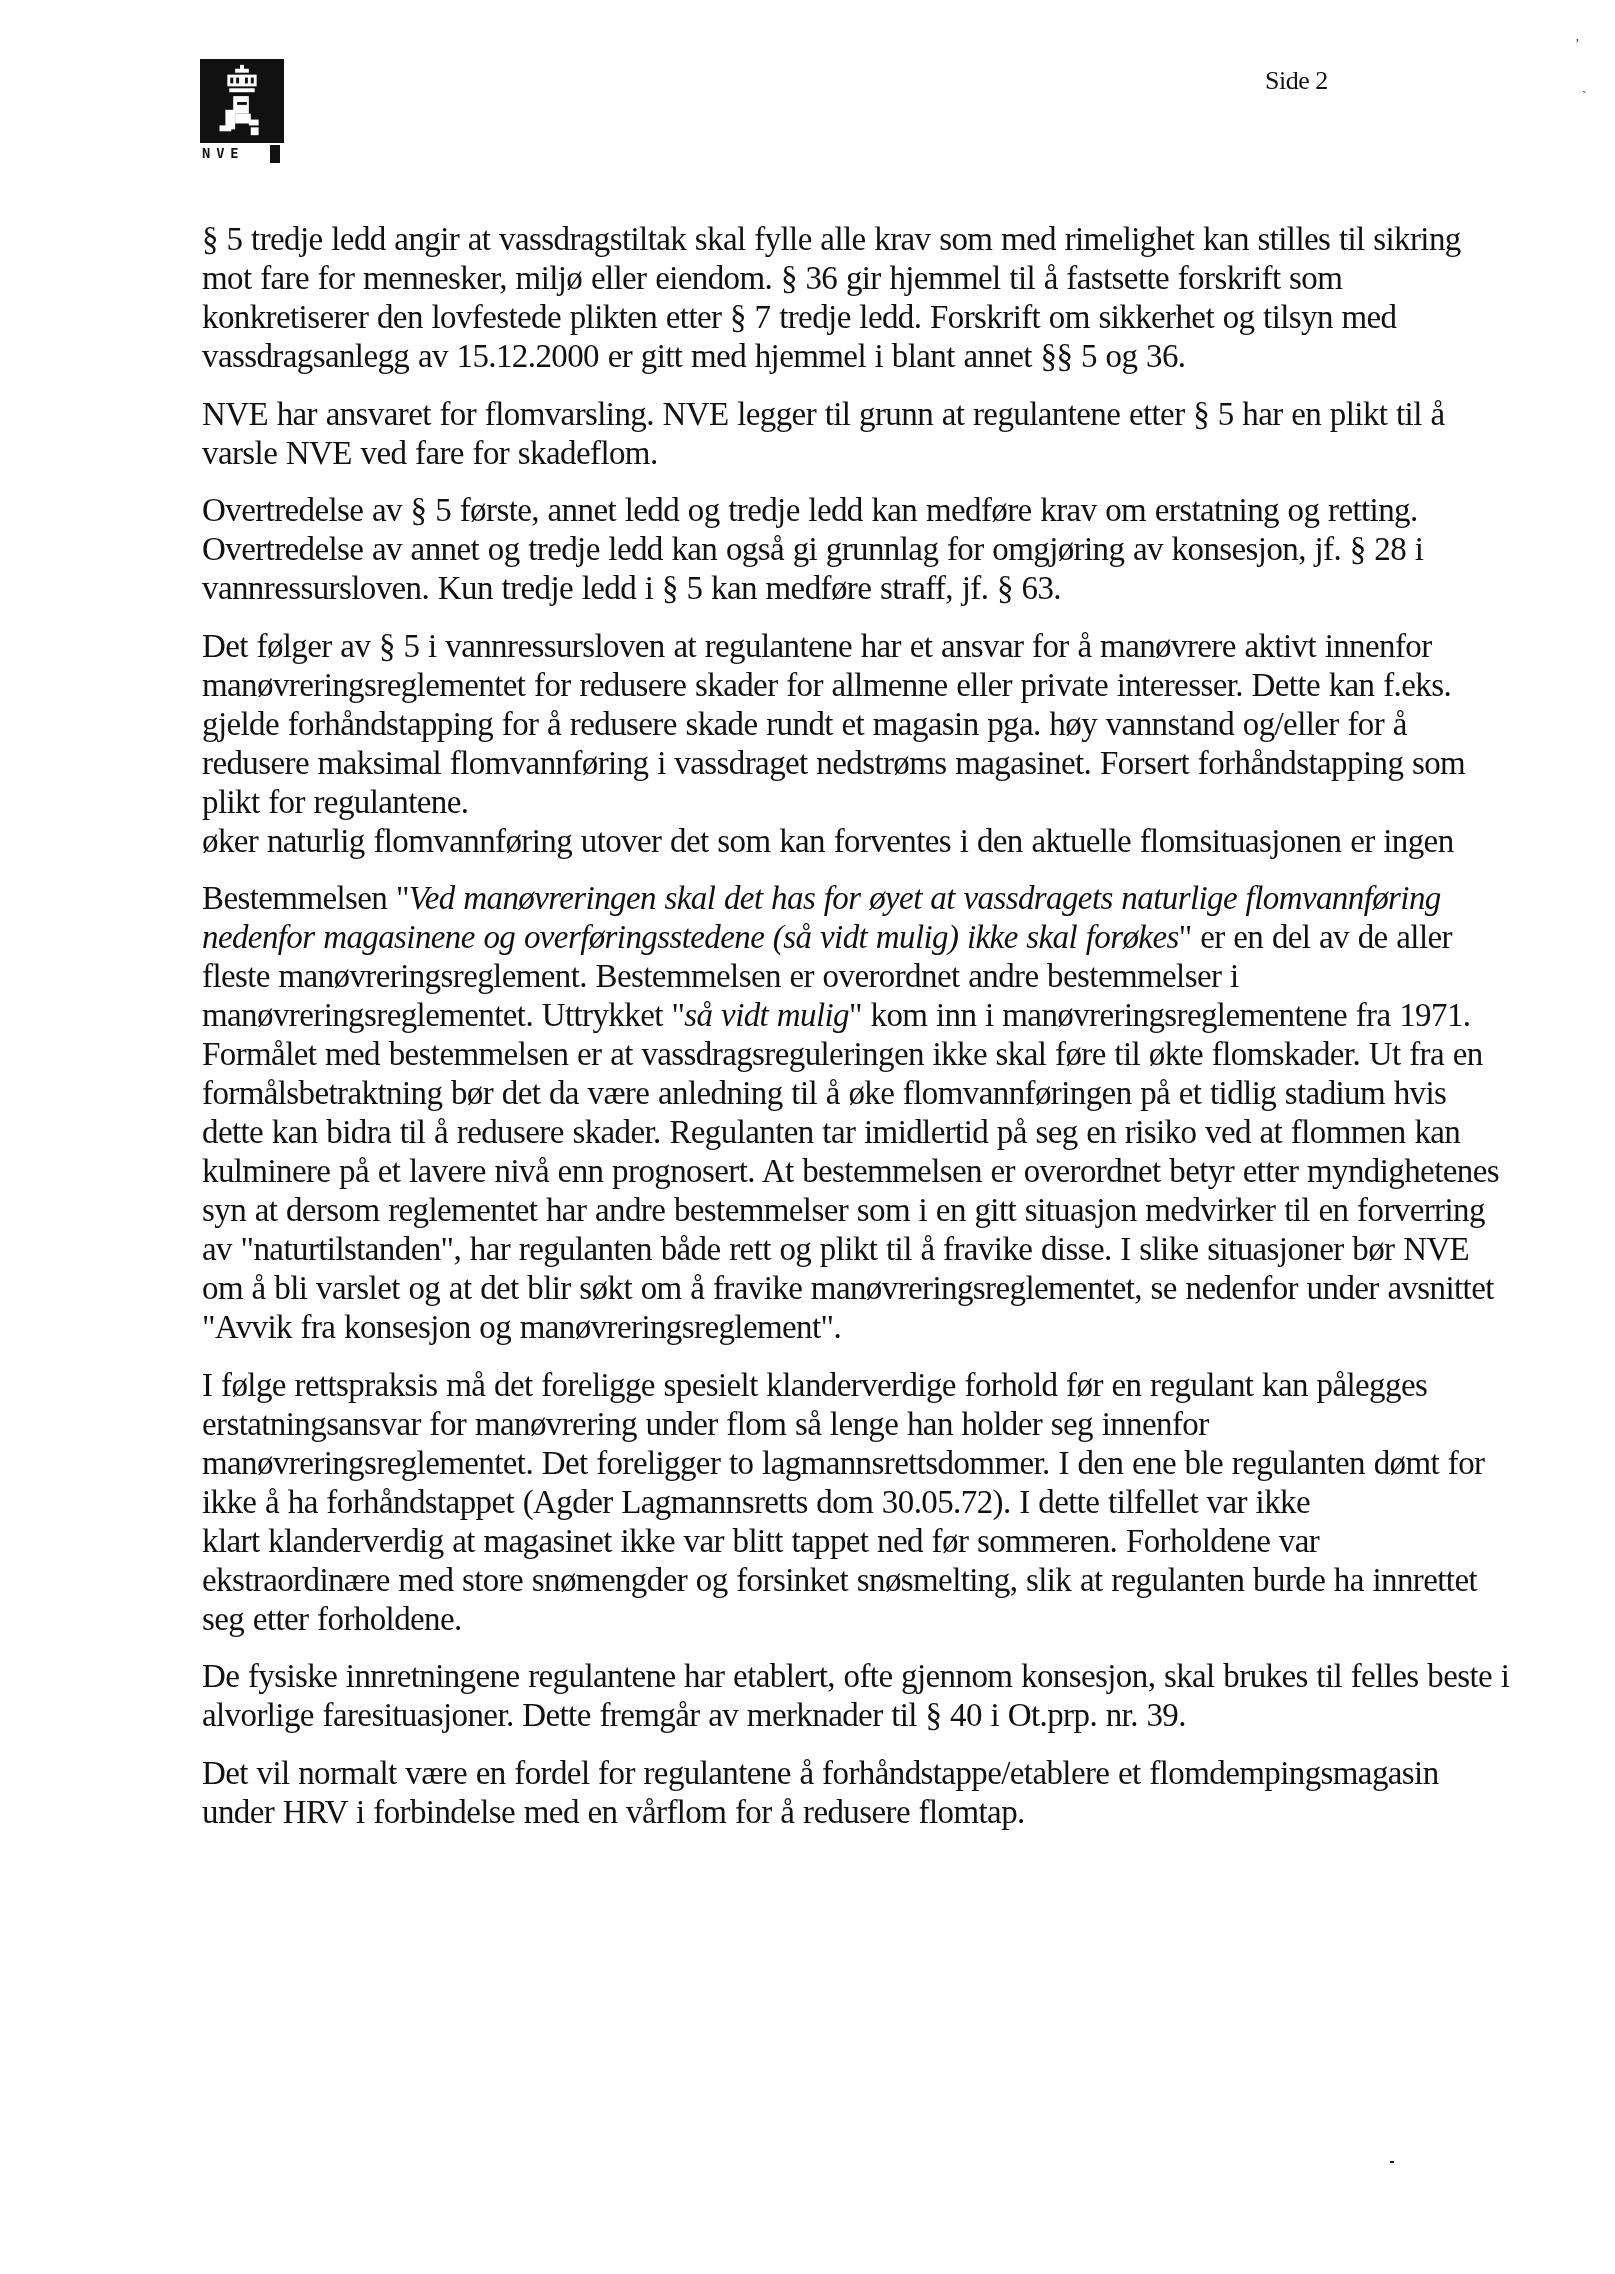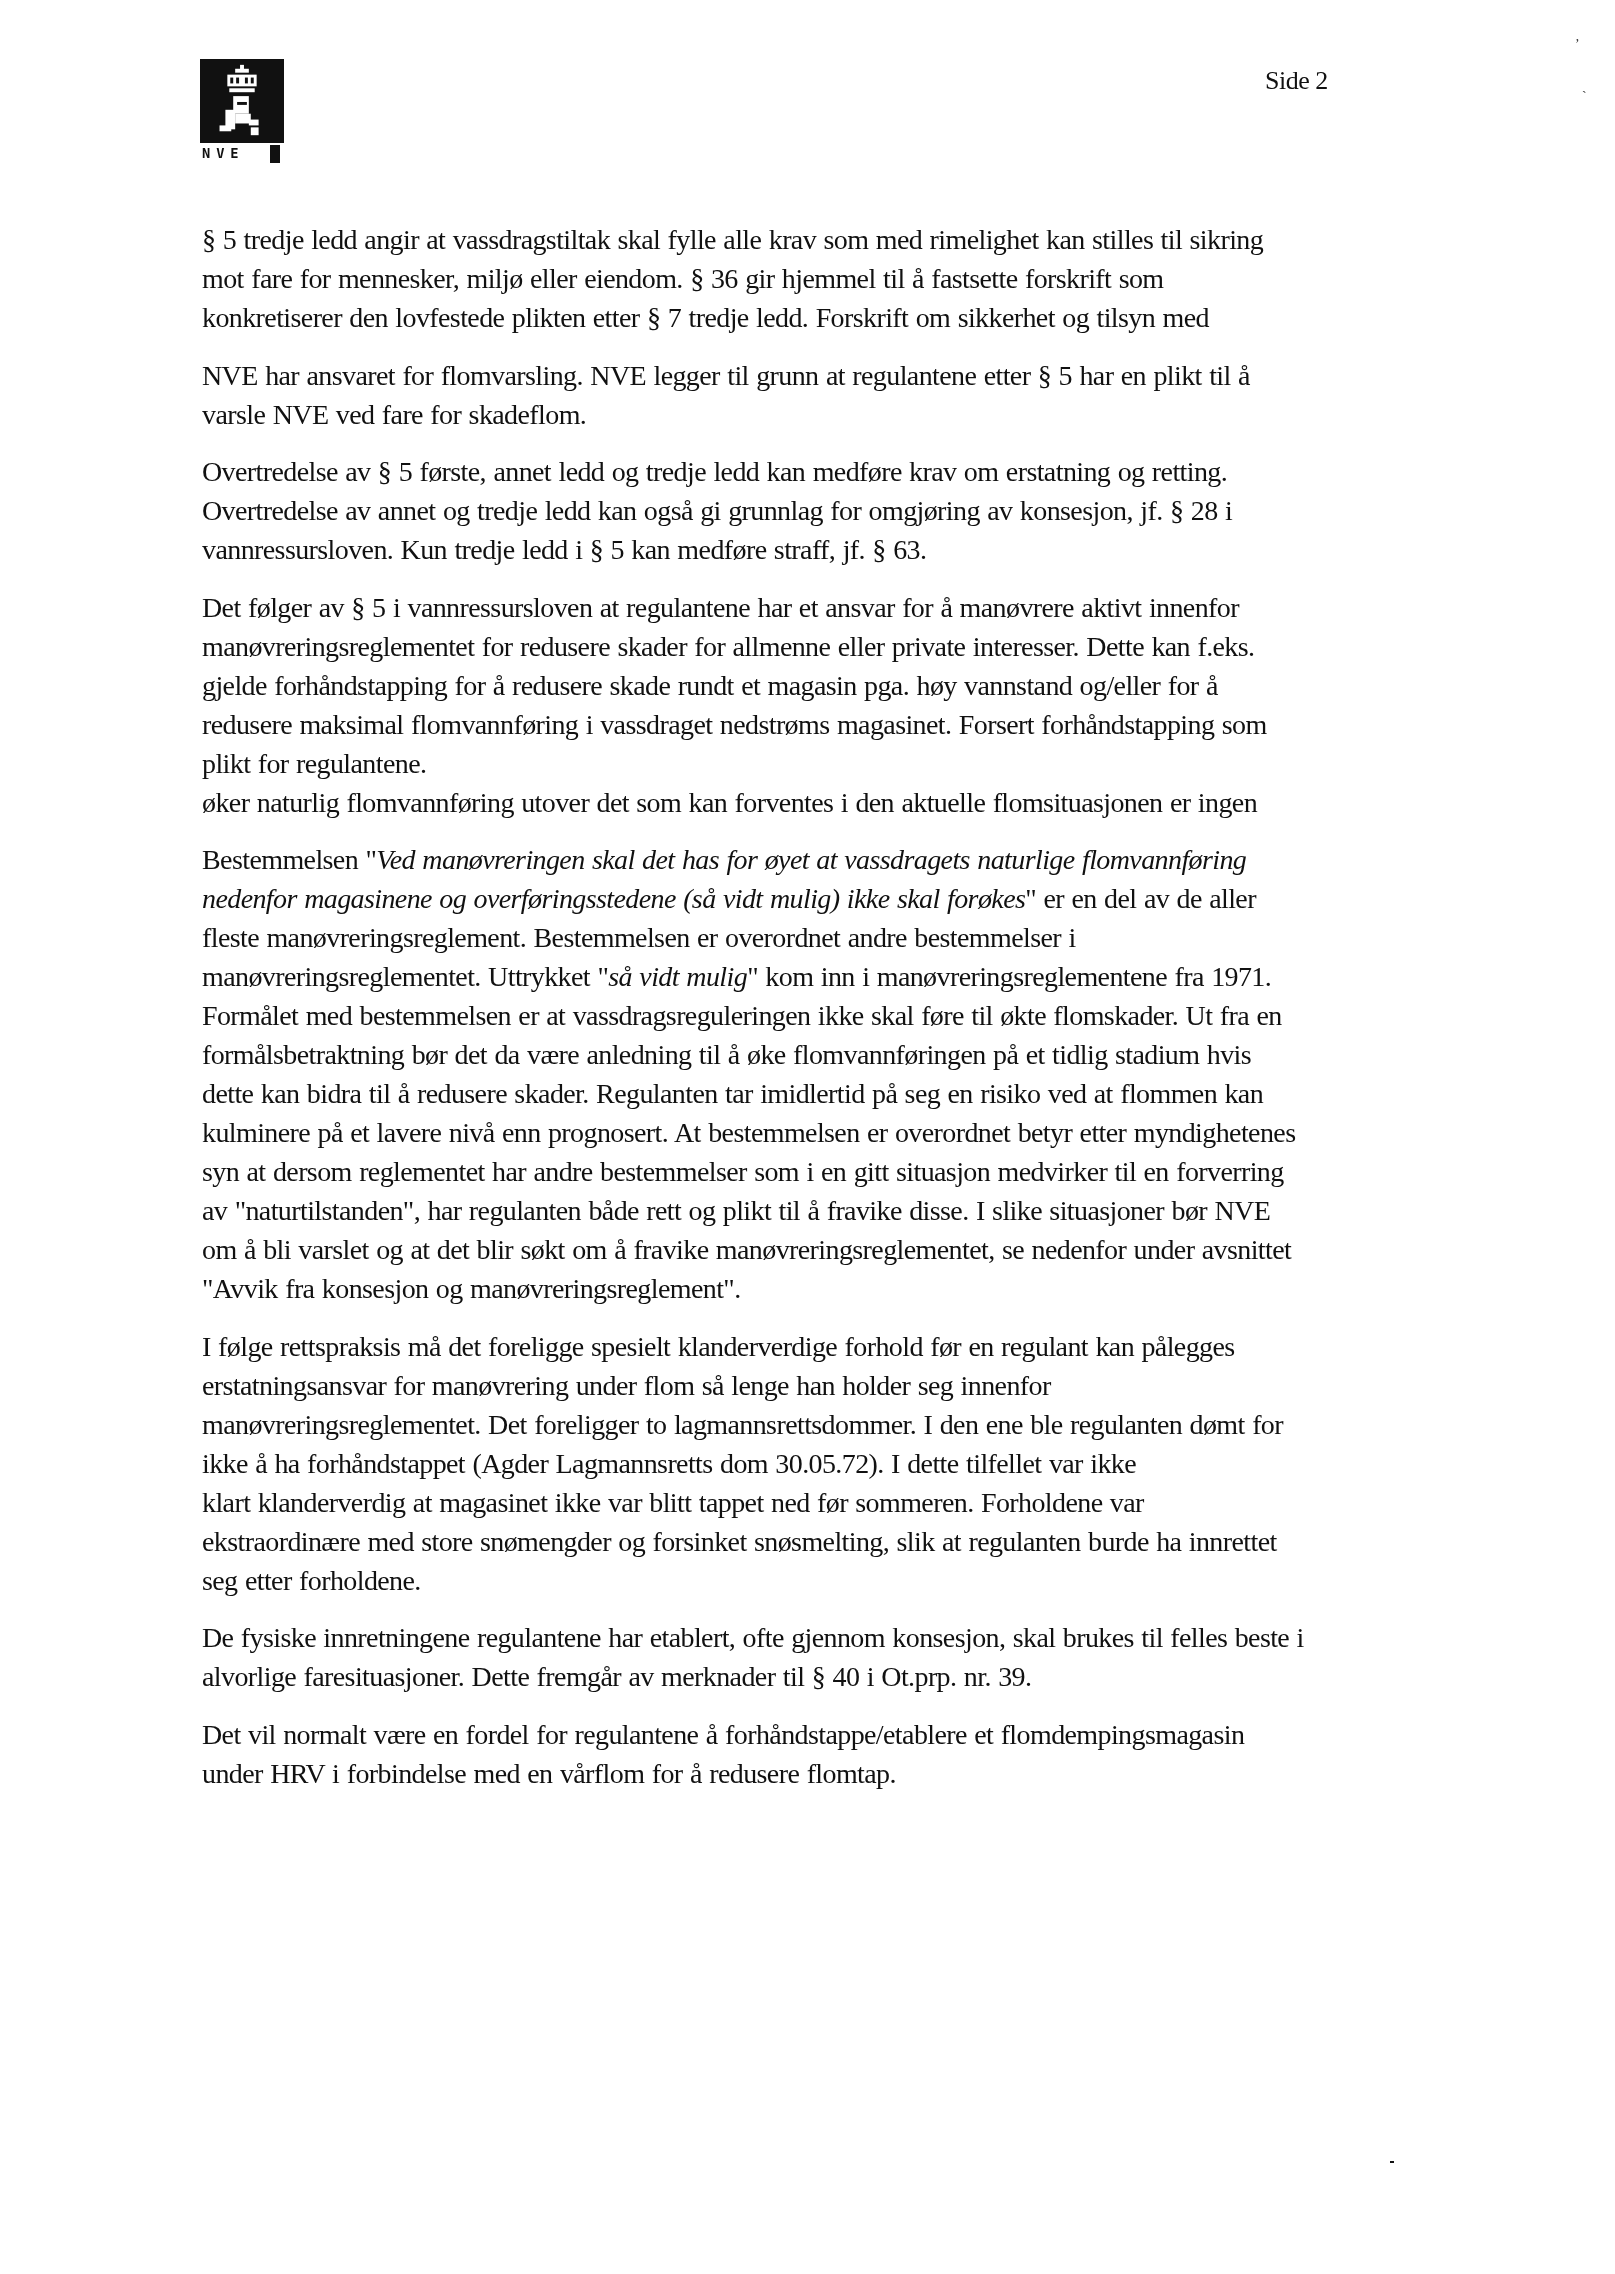--- a/index.html
+++ b/index.html
@@ -6,21 +6,21 @@
   body { width:1616px; height:2274px; position:relative; overflow:hidden;
          font-family:"Liberation Serif","DejaVu Serif",serif; color:#111; }
   .logo { position:absolute; left:200px; top:59px; width:98px; height:107px; }
   .logo .block { position:absolute; left:0; top:0; width:84px; height:84px; background:#111; }
   .logo .nve { position:absolute; left:2px; top:86px; font-family:"DejaVu Sans Mono",monospace;
                font-size:13.7px; font-weight:bold; letter-spacing:5.9px; color:#111; }
   .logo .sq { position:absolute; left:70px; top:86px; width:9.8px; height:17.6px; background:#111; }
   .page-num { position:absolute; left:1265px; top:66px; font-size:26px; letter-spacing:-0.5px; }
   .mark { position:absolute; font-size:13.7px; color:#333; }
   .body { position:absolute; left:202px; top:220px; width:1287px; }
-  .body p { margin:0 0 18.5px 0; font-size:28px; line-height:39px; letter-spacing:-0.6px; word-spacing:1px; }
+  .body p { margin:0 0 18.5px 0; font-size:33px; line-height:39px; letter-spacing:-0.6px; word-spacing:1px; }
   .body p .line { display:block; white-space:nowrap; }
   em { font-style:italic; }
   .bottom-mark { position:absolute; left:1390px; top:2161px; width:3.9px; height:2px; background:#111; }
 </style>
 </head>
 <body>
 
 <div class="logo">
   <div class="block">
     <svg width="84" height="84" viewBox="0 0 86 86">
@@ -51,20 +51,21 @@
 <div class="page-num">Side 2</div>
 
 <span class="mark" style="left:1575px;top:37px;">ʼ</span>
 <span class="mark" style="left:1582px;top:78px;">ˎ</span>
 
 <div class="body" id="doc-body">
     <p>
       <span class="line">§ 5 tredje ledd angir at vassdragstiltak skal fylle alle krav som med rimelighet kan stilles til sikring</span>
       <span class="line">mot fare for mennesker, miljø eller eiendom. § 36 gir hjemmel til å fastsette forskrift som</span>
       <span class="line">konkretiserer den lovfestede plikten etter § 7 tredje ledd. Forskrift om sikkerhet og tilsyn med</span>
+      <span class="line">vassdragsanlegg av 15.12.2000 er gitt med hjemmel i blant annet §§ 5 og 36.</span>
     </p>
     <p>
       <span class="line">NVE har ansvaret for flomvarsling. NVE legger til grunn at regulantene etter § 5 har en plikt til å</span>
       <span class="line">varsle NVE ved fare for skadeflom.</span>
     </p>
     <p>
       <span class="line">Overtredelse av § 5 første, annet ledd og tredje ledd kan medføre krav om erstatning og retting.</span>
       <span class="line">Overtredelse av annet og tredje ledd kan også gi grunnlag for omgjøring av konsesjon, jf. § 28 i</span>
       <span class="line">vannressursloven. Kun tredje ledd i § 5 kan medføre straff, jf. § 63.</span>
     </p>

